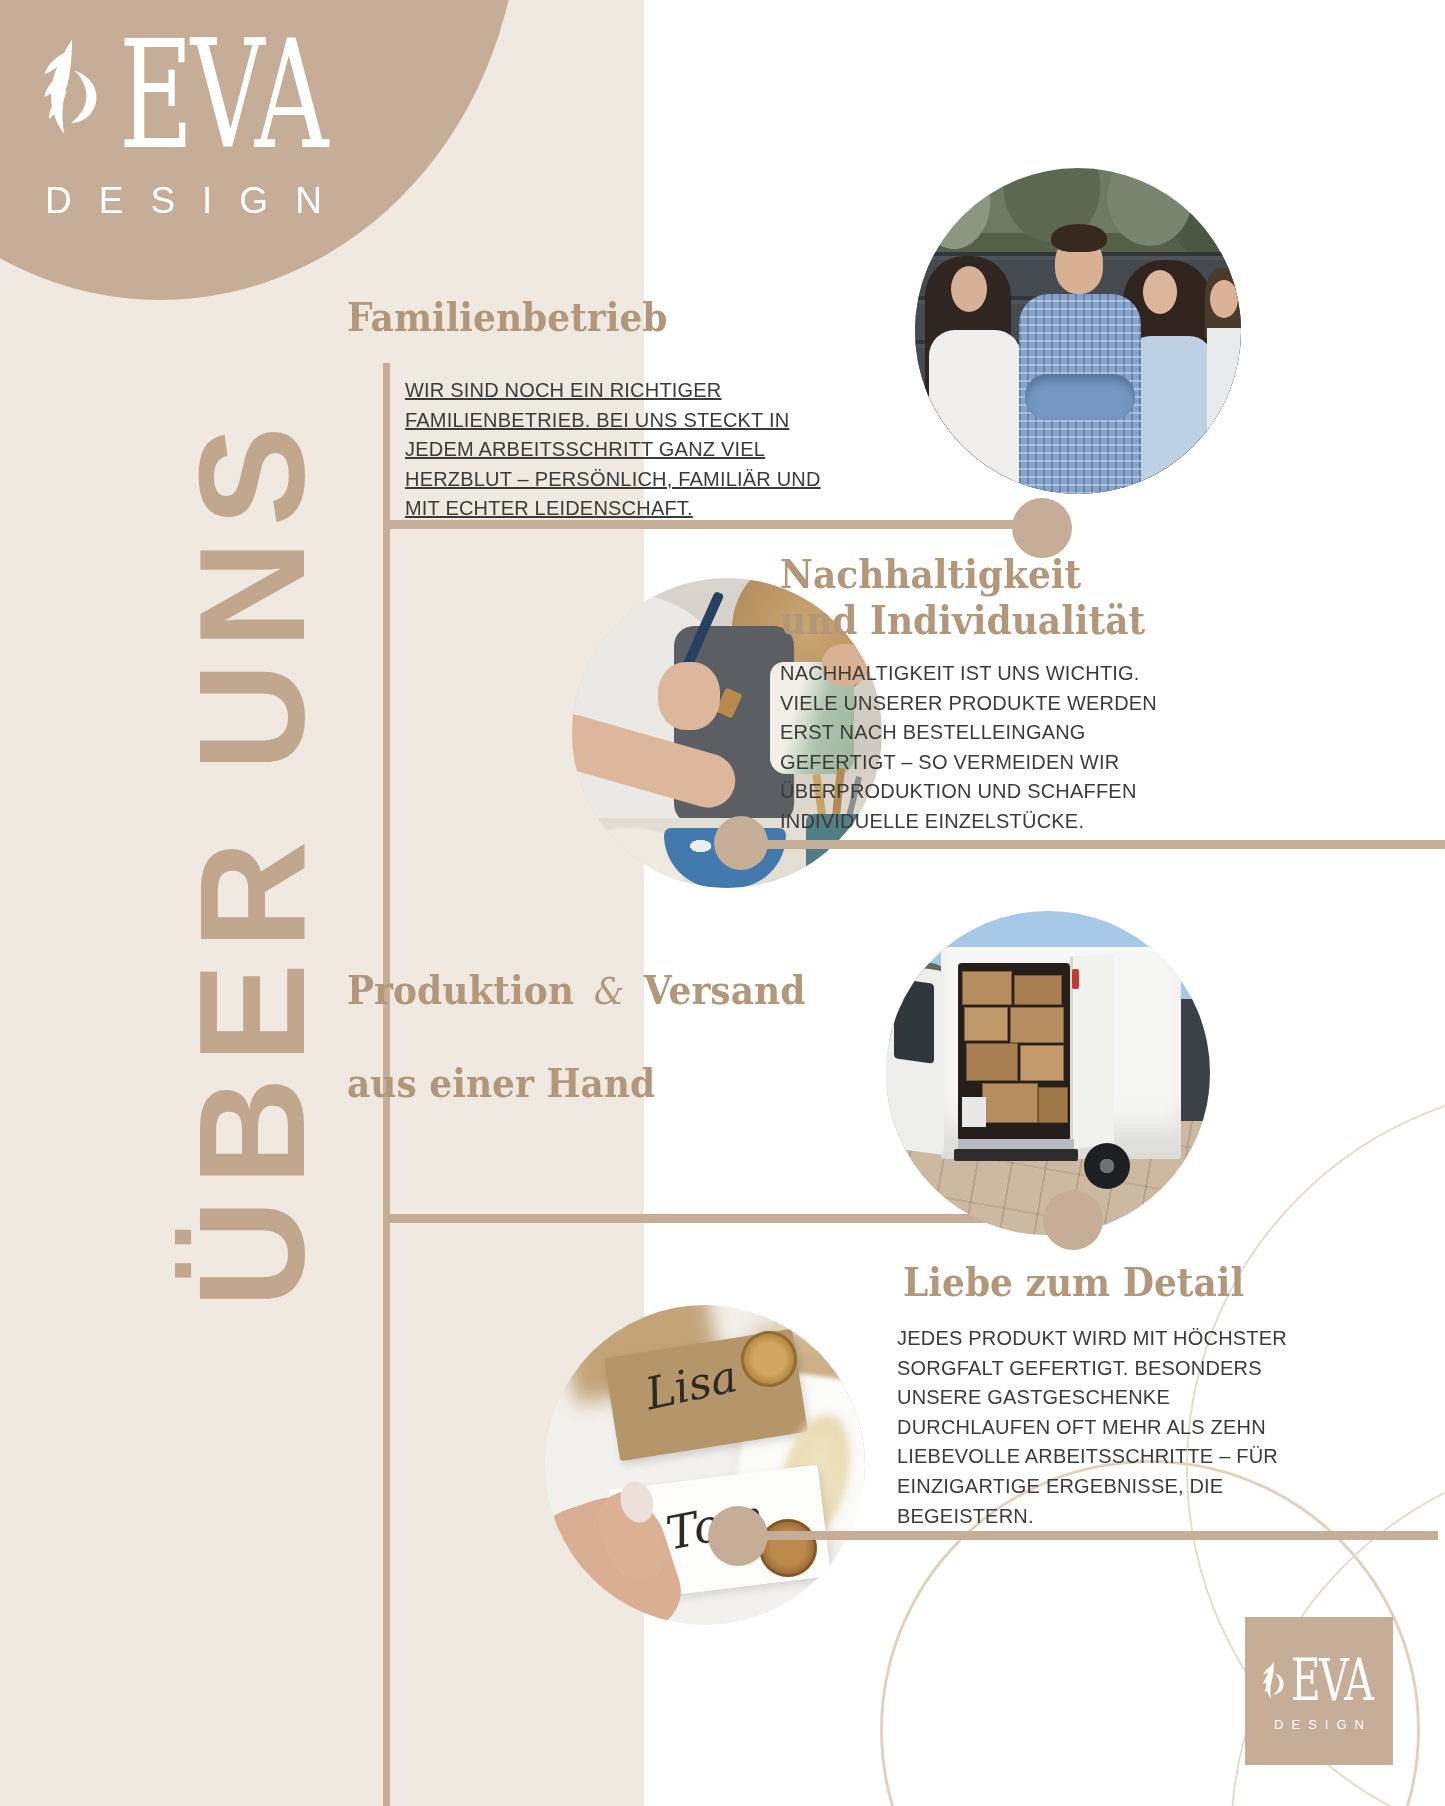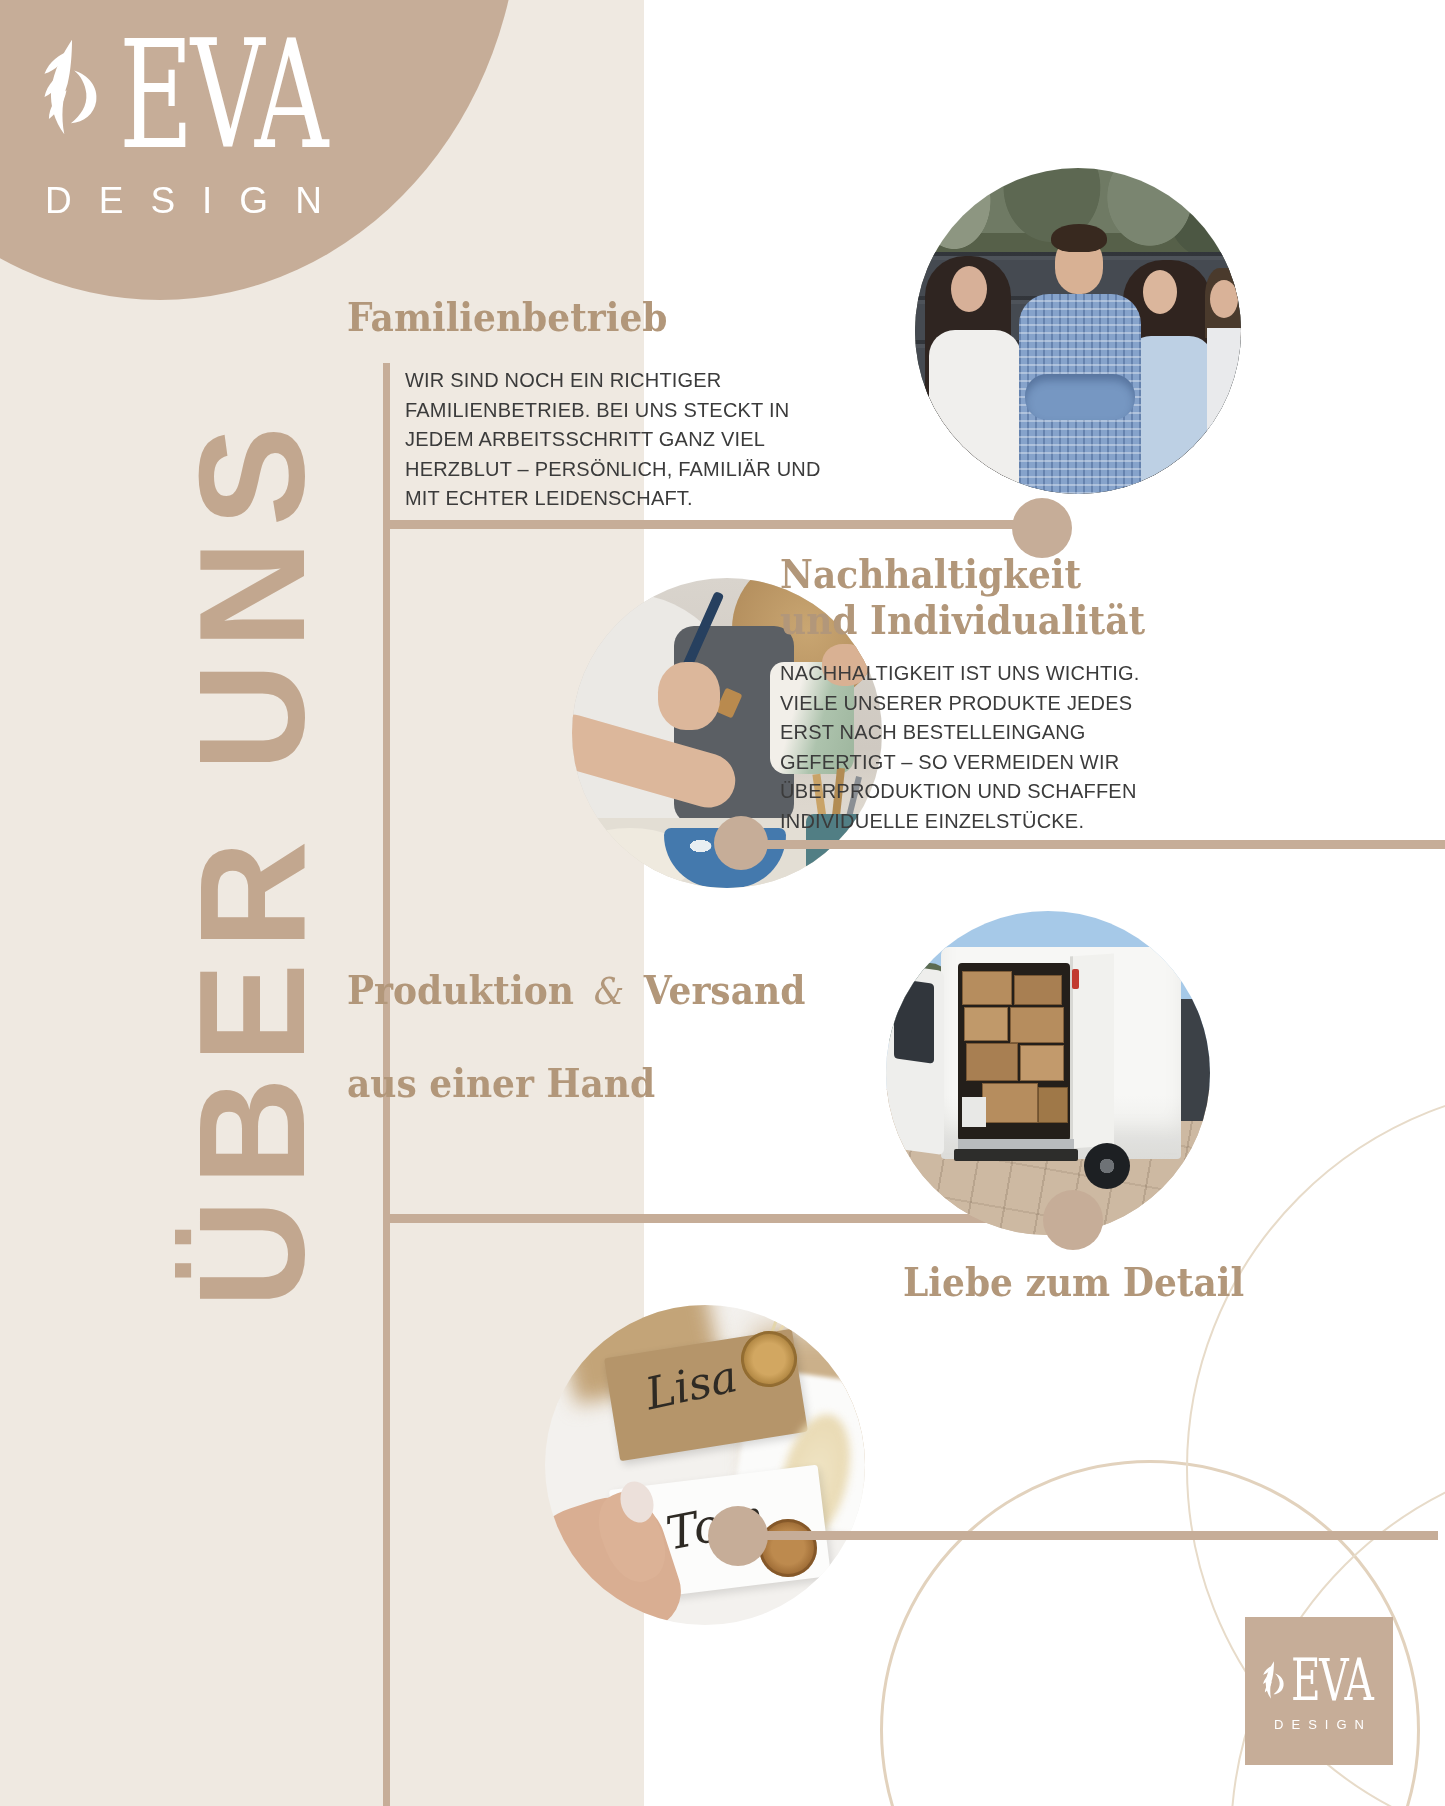--- a/index.html
+++ b/index.html
@@ -41,21 +41,21 @@
   .brand-sub{position:absolute;left:6px;top:180px;font-size:37px;letter-spacing:27px;font-weight:400;}
   
   .vertical-title{left:252px;top:860px;transform:translate(-50%,-50%) rotate(-90deg);
     font-size:150px;font-weight:bold;letter-spacing:14px;color:var(--vertical-title);
     white-space:nowrap;z-index:3;}
   
   .sec-title{font-family:"DejaVu Serif",serif;font-weight:bold;font-size:40px;line-height:46px;
     color:var(--heading);white-space:pre-line;transform:scaleX(.9);transform-origin:left top;z-index:6;}
   .sec-body{font-size:20px;line-height:29.6px;color:var(--text);white-space:pre-line;
     letter-spacing:.2px;z-index:6;}
-  .t1{left:347px;top:294px;} .b1{left:405px;top:366px;}
+  .t1{left:347px;top:294px;} .b1{left:405px;top:376px;text-decoration:underline;}
   .t2{left:780px;top:551px;} .b2{left:780px;top:659px;}
   .t3{left:347px;top:921px;} .b3{left:405px;top:1044px;}
   .t4{left:903px;top:1259px;} .b4{left:897px;top:1324px;}
   .amp{font-style:italic;font-weight:400;font-size:38px;margin:0 22px;}
   
   .ph{border-radius:50%;overflow:hidden;z-index:3;}
   .ph>div{position:absolute;}
   .ph-family{left:915px;top:168px;width:326px;height:326px;
     background:
       radial-gradient(60px 80px at 12% 10%,#8d9681 0 60%,transparent 61%),
@@ -273,32 +273,39 @@
   <div class="abs sec-title t1">Familienbetrieb</div>
   <div class="abs sec-body b1">WIR SIND NOCH EIN RICHTIGER
 FAMILIENBETRIEB. BEI UNS STECKT IN
 JEDEM ARBEITSSCHRITT GANZ VIEL
 HERZBLUT – PERSÖNLICH, FAMILIÄR UND
 MIT ECHTER LEIDENSCHAFT.</div>
 
   <div class="abs sec-title t2">Nachhaltigkeit
 und Individualität</div>
   <div class="abs sec-body b2">NACHHALTIGKEIT IST UNS WICHTIG.
-VIELE UNSERER PRODUKTE JEDES
+VIELE UNSERER PRODUKTE WERDEN
 ERST NACH BESTELLEINGANG
 GEFERTIGT – SO VERMEIDEN WIR
 ÜBERPRODUKTION UND SCHAFFEN
 INDIVIDUELLE EINZELSTÜCKE.</div>
 
   <div class="abs sec-title t3">
     <div><span>Produktion</span><span class="amp">&amp;</span><span>Versand</span></div>
     <div>aus einer Hand</div>
   </div>
 
   <div class="abs sec-title t4">Liebe zum Detail</div>
+  <div class="abs sec-body b4">JEDES PRODUKT WIRD MIT HÖCHSTER
+SORGFALT GEFERTIGT. BESONDERS
+UNSERE GASTGESCHENKE
+DURCHLAUFEN OFT MEHR ALS ZEHN
+LIEBEVOLLE ARBEITSSCHRITTE – FÜR
+EINZIGARTIGE ERGEBNISSE, DIE
+BEGEISTERN.</div>
 
   <div class="abs badge">
     <div class="badge-row">
       <svg viewBox="0 0 60 90">
         <path d="M30 2 C22 14 13 30 11 48 C10 62 14 76 23 88 C20 72 21 56 26 42 C29 30 30 14 30 2 Z"></path>
         <path d="M28 12 C19 15 9 22 5 33 C14 30 23 23 28 12 Z"></path>
         <path d="M26 30 C16 34 7 43 5 54 C14 50 22 41 26 30 Z"></path>
         <path d="M25 48 C16 54 9 63 9 74 C17 68 23 59 25 48 Z"></path>
         <path d="M32 30 C45 34 54 45 52 58 C50 70 41 77 29 78 C38 71 44 62 43 51 C42 42 38 35 32 30 Z"></path>
       </svg>

